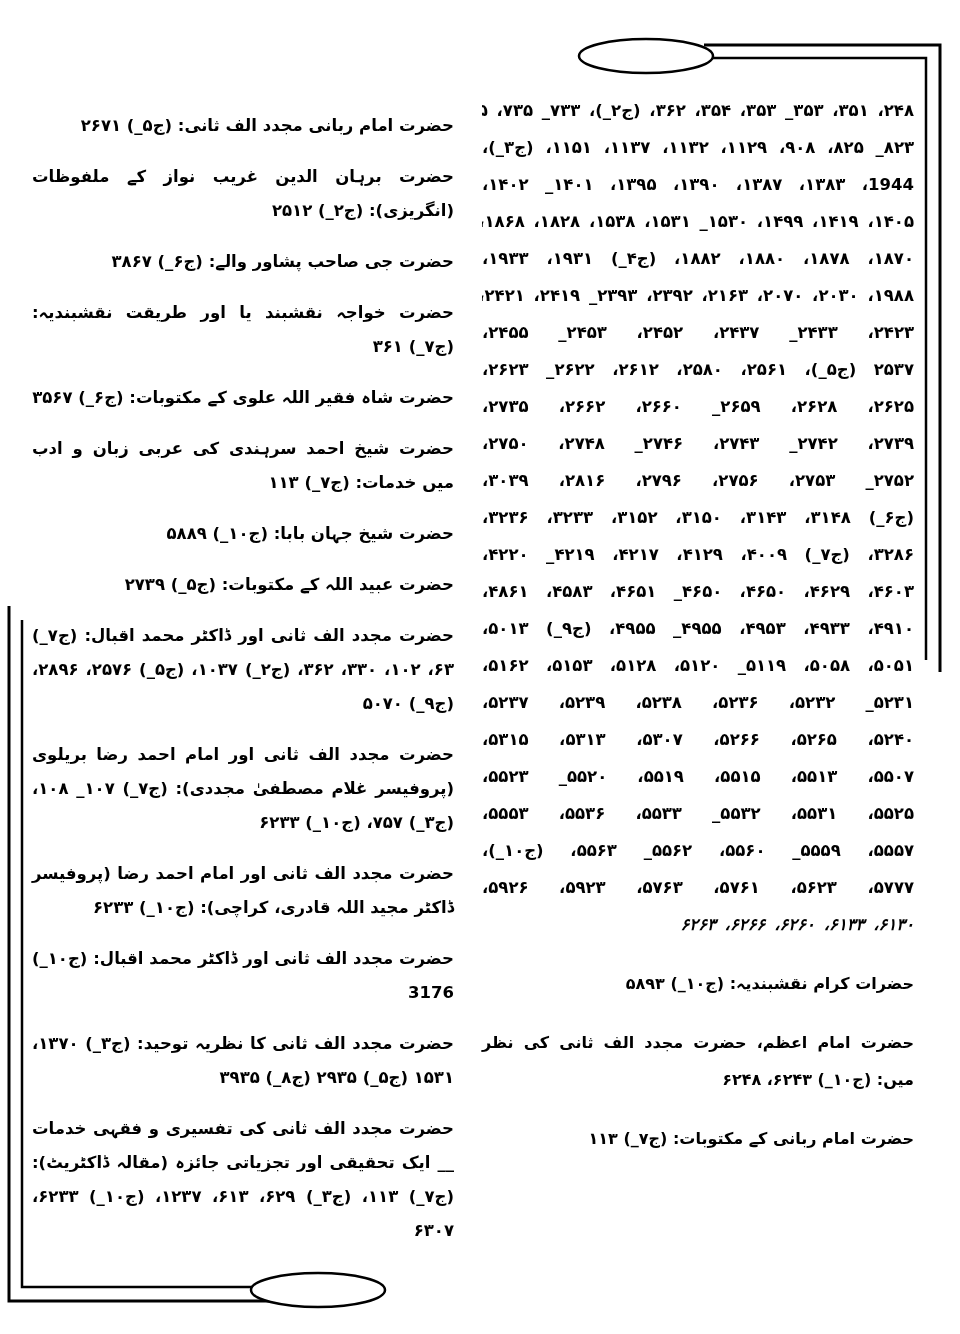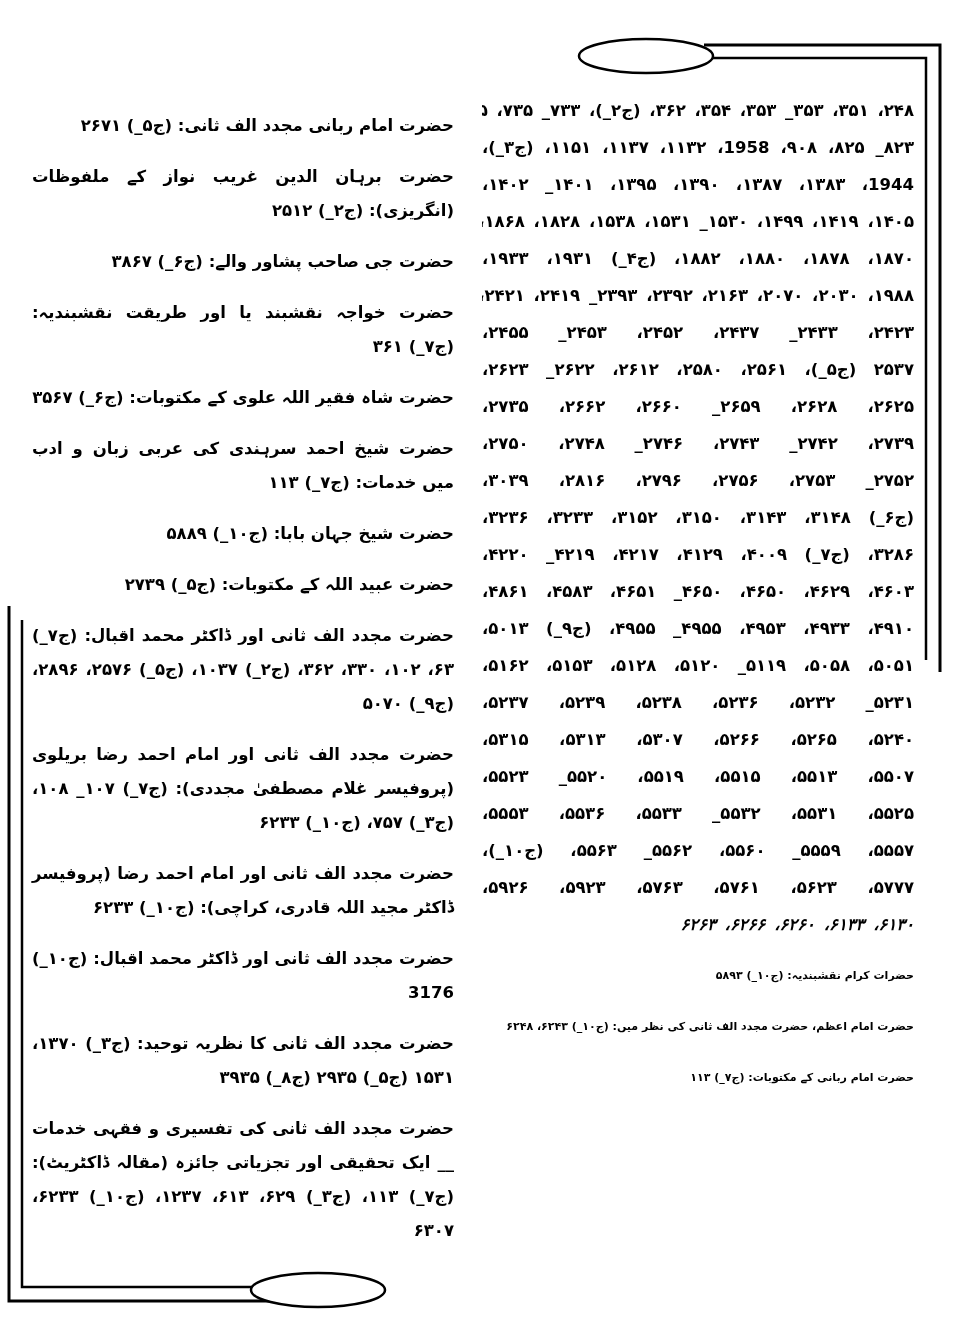--- a/index.html
+++ b/index.html
@@ -29,24 +29,24 @@
     line-height:37px;
     text-align:justify;
     text-align-last:justify;
     word-spacing:3px;
     white-space:nowrap;
     overflow:hidden;
   }
   .num-line.last{text-align-last:right;white-space:normal;font-style:italic;}
   .r-entry{
     direction:rtl;
-    font-size:11px;
+    font-size:16px;
     line-height:37px;
     text-align:justify;
-    margin-top:14px;
+    margin-top:22px;
   }
   .entry{
     direction:rtl;
     font-size:16.5px;
     line-height:34px;
     text-align:justify;
     margin:17px 0 11px 0;
   }
 </style>
 </head>
@@ -62,21 +62,21 @@
 
     <polyline points="9,606 9,1301 322,1301" fill="none" stroke="#000" stroke-width="3"></polyline>
     <polyline points="22,620 22,1287 322,1287" fill="none" stroke="#000" stroke-width="2.5"></polyline>
     <ellipse cx="318" cy="1290" rx="67" ry="17" fill="#ffffff" stroke="#000" stroke-width="2.5"></ellipse>
   </svg>
 
   <div class="columns">
 
     <div class="col col-right" dir="rtl">
       <div class="num-line">۲۴۸، ۳۵۱، ۳۵۳_ ۳۵۳، ۳۵۴، ۳۶۲، (ج۲_)، ۷۳۳_ ۷۳۵، ۷۳۵_</div>
-      <div class="num-line">۸۲۳_ ۸۲۵، ۹۰۸، 1958، ۱۱۳۲، ۱۱۳۷، ۱۱۵۱، (ج۳_)،</div>
+      <div class="num-line">۸۲۳_ ۸۲۵، ۹۰۸، ۱۱۲۹، ۱۱۳۲، ۱۱۳۷، ۱۱۵۱، (ج۳_)،</div>
       <div class="num-line">1944، ۱۳۸۳، ۱۳۸۷، ۱۳۹۰، ۱۳۹۵، ۱۴۰۱_ ۱۴۰۲،</div>
       <div class="num-line">۱۴۰۵، ۱۴۱۹، ۱۴۹۹، ۱۵۳۰_ ۱۵۳۱، ۱۵۳۸، ۱۸۲۸، ۱۸۶۸،</div>
       <div class="num-line">۱۸۷۰، ۱۸۷۸، ۱۸۸۰، ۱۸۸۲، (ج۴_) ۱۹۳۱، ۱۹۳۳،</div>
       <div class="num-line">۱۹۸۸، ۲۰۳۰، ۲۰۷۰، ۲۱۶۳، ۲۳۹۲، ۲۳۹۳_ ۲۴۱۹، ۲۴۲۱، ۲۴۲۳_</div>
       <div class="num-line">۲۴۲۳، ۲۴۳۳_ ۲۴۳۷، ۲۴۵۲، ۲۴۵۳_ ۲۴۵۵،</div>
       <div class="num-line">۲۵۳۷ (ج۵_)، ۲۵۶۱، ۲۵۸۰، ۲۶۱۲، ۲۶۲۲_ ۲۶۲۳،</div>
       <div class="num-line">۲۶۲۵، ۲۶۲۸، ۲۶۵۹_ ۲۶۶۰، ۲۶۶۲، ۲۷۳۵،</div>
       <div class="num-line">۲۷۳۹، ۲۷۴۲_ ۲۷۴۳، ۲۷۴۶_ ۲۷۴۸، ۲۷۵۰،</div>
       <div class="num-line">۲۷۵۲_ ۲۷۵۳، ۲۷۵۶، ۲۷۹۶، ۲۸۱۶، ۳۰۳۹،</div>
       <div class="num-line">(ج۶_) ۳۱۴۸، ۳۱۴۳، ۳۱۵۰، ۳۱۵۲، ۳۲۳۳، ۳۲۳۶،</div>

